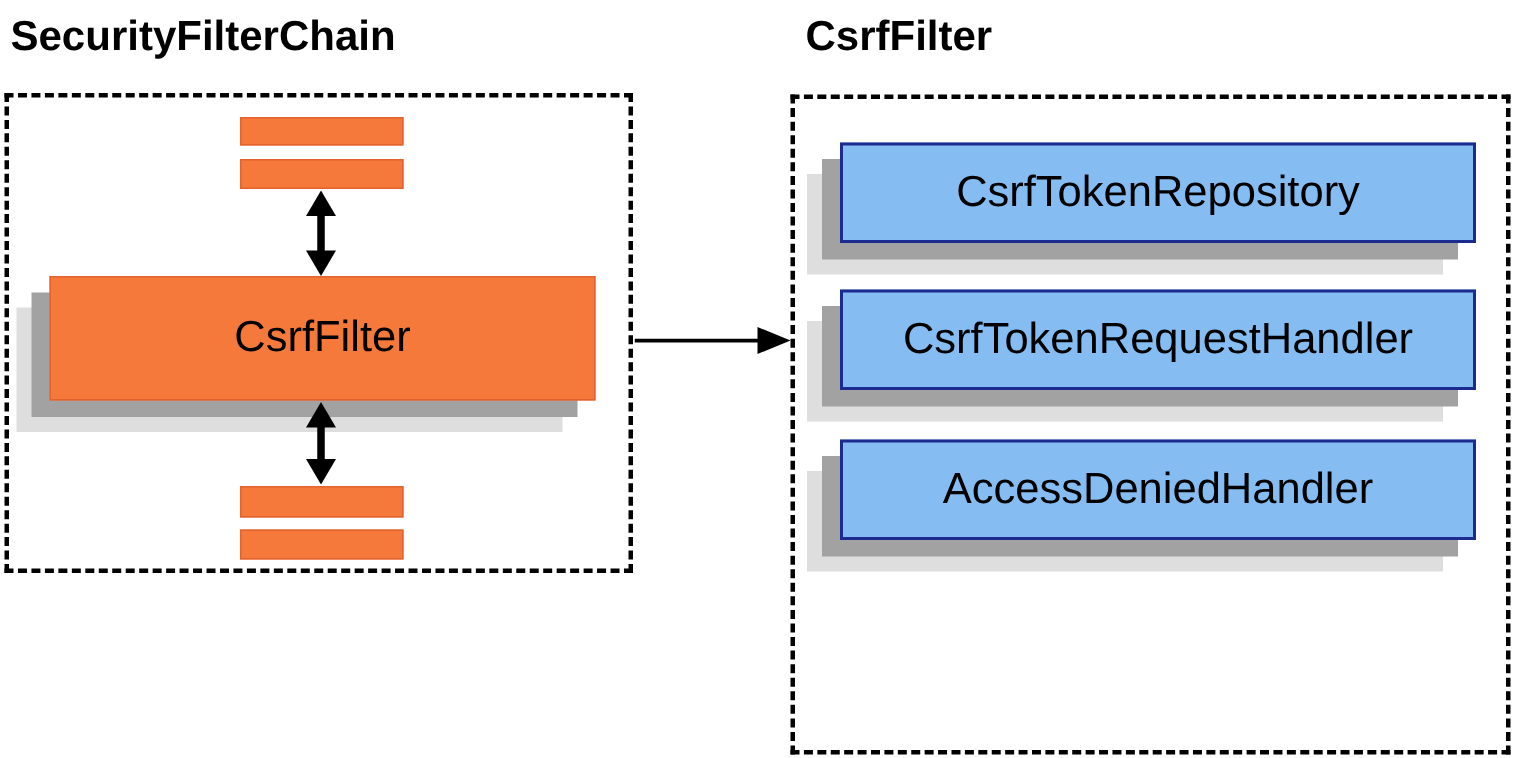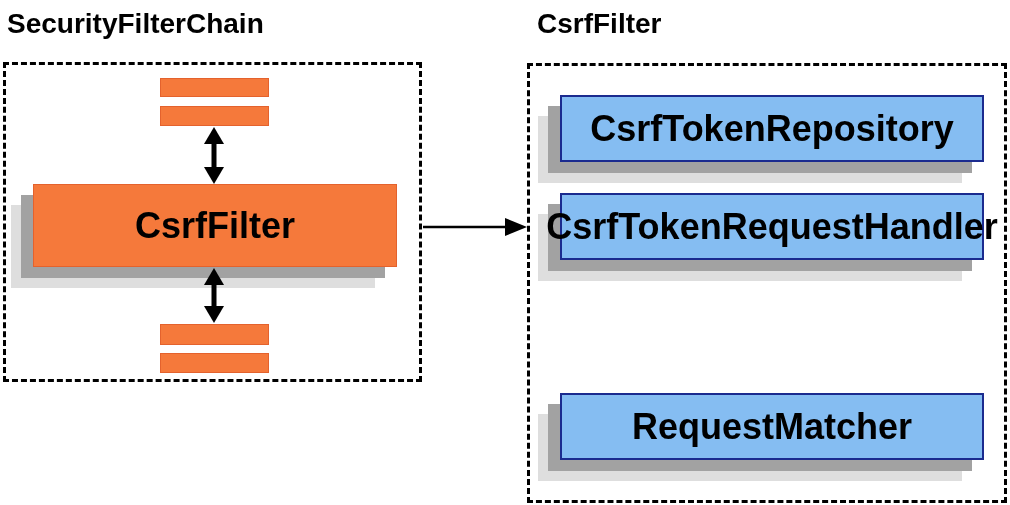--- a/index.html
+++ b/index.html
@@ -62,22 +62,22 @@
     left: 560px;
     width: 424px;
     height: 67px;
     background: var(--blue-fill);
     border: 2px solid var(--blue-border);
     display: flex;
     align-items: center;
     justify-content: center;
   }
   .boxlabel {
-    font-size: 36px;
-    font-weight: bold;
+    font-size: 29px;
+    font-weight: normal;
     white-space: nowrap;
   }
   .arrow-svg { position: absolute; display: block; }
 </style>
 </head>
 <body>
 
 <div class="stage">
 
   <div class="title" style="left:7px; top:4px;">SecurityFilterChain</div>
@@ -115,18 +115,18 @@
   </svg>
 
   <div class="bluebox shadowed" style="top:95px;">
     <span class="boxlabel">CsrfTokenRepository</span>
   </div>
 
   <div class="bluebox shadowed" style="top:193px;">
     <span class="boxlabel">CsrfTokenRequestHandler</span>
   </div>
 
+  <div class="bluebox shadowed" style="top:293px;">
+    <span class="boxlabel">AccessDeniedHandler</span>
+  </div>
 
-  <div class="bluebox shadowed" style="top:393px;">
-    <span class="boxlabel">RequestMatcher</span>
-  </div>
 
 </div>
 
 </body></html>

